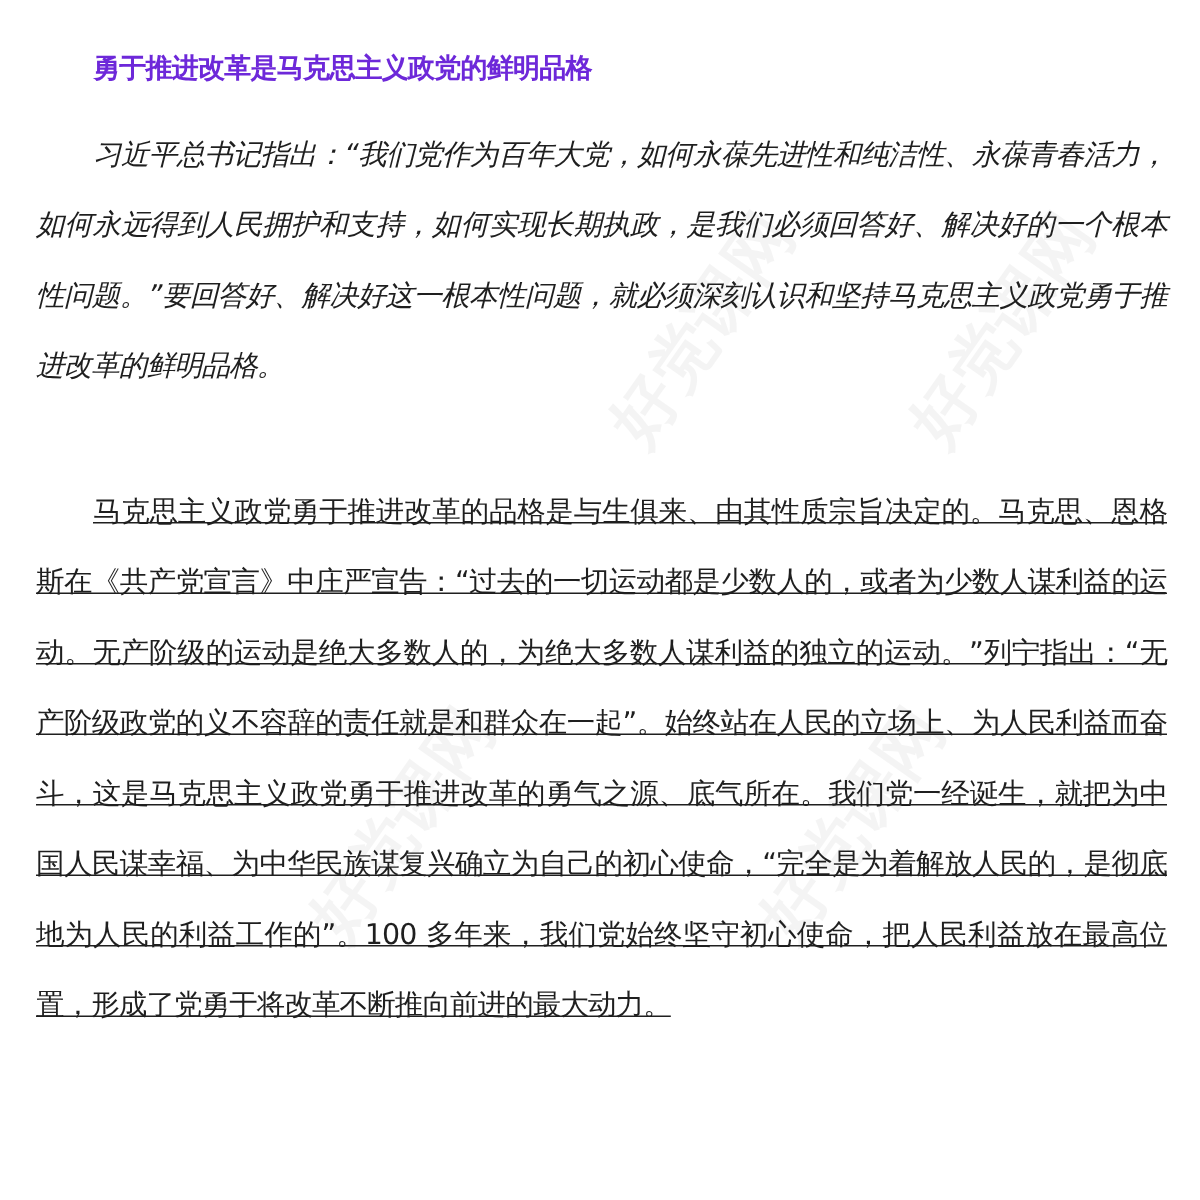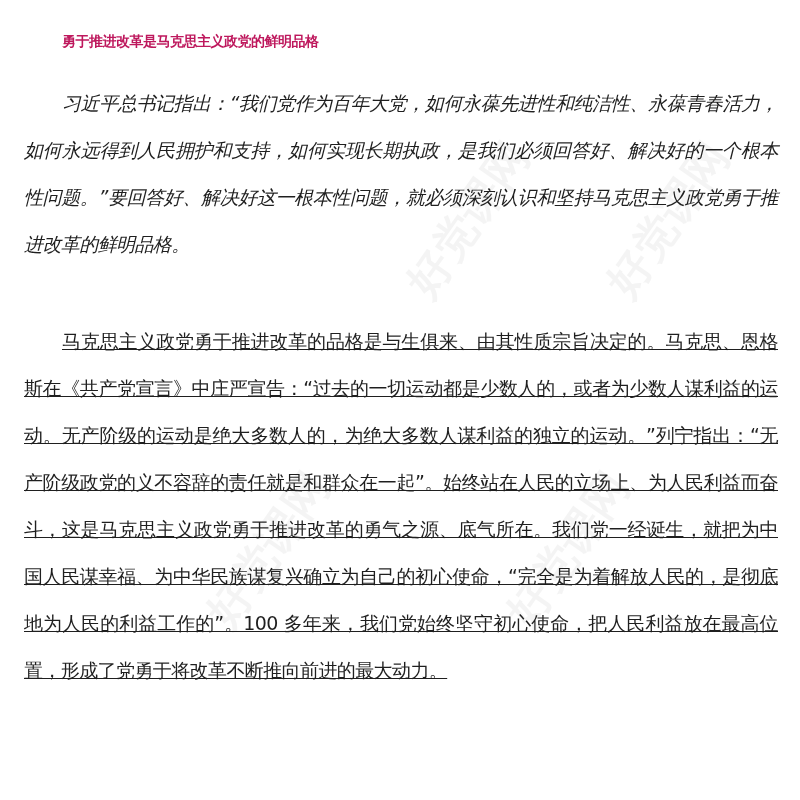--- a/index.html
+++ b/index.html
@@ -18,24 +18,24 @@
     .page {
       position: absolute;
       left: 24px;
       top: 0;
       width: 754px;
     }
     .title {
       position: absolute;
       left: 38px;
       top: 33px;
-      font-size: 14px;
+      font-size: 18px;
       font-weight: bold;
       white-space: nowrap;
-      color: #be185d;
+      color: #6d28d9;
       letter-spacing: -0.5px;
     }
     .para {
       position: absolute;
       left: 0;
       width: 754px;
       font-size: 19px;
       line-height: 47px;
       text-indent: 38px;
       text-align: justify;

